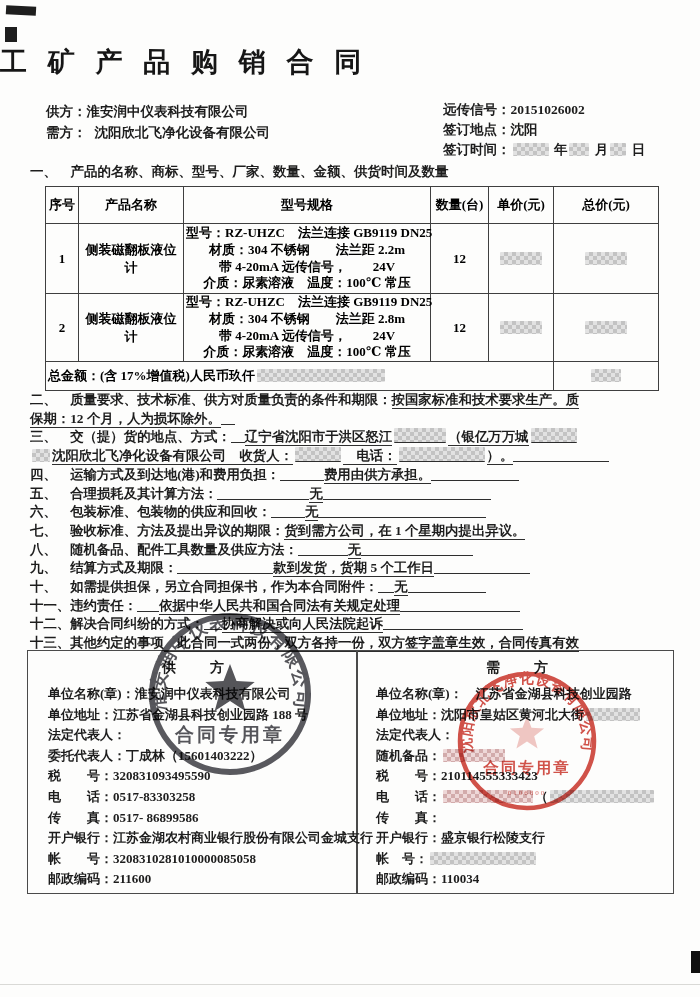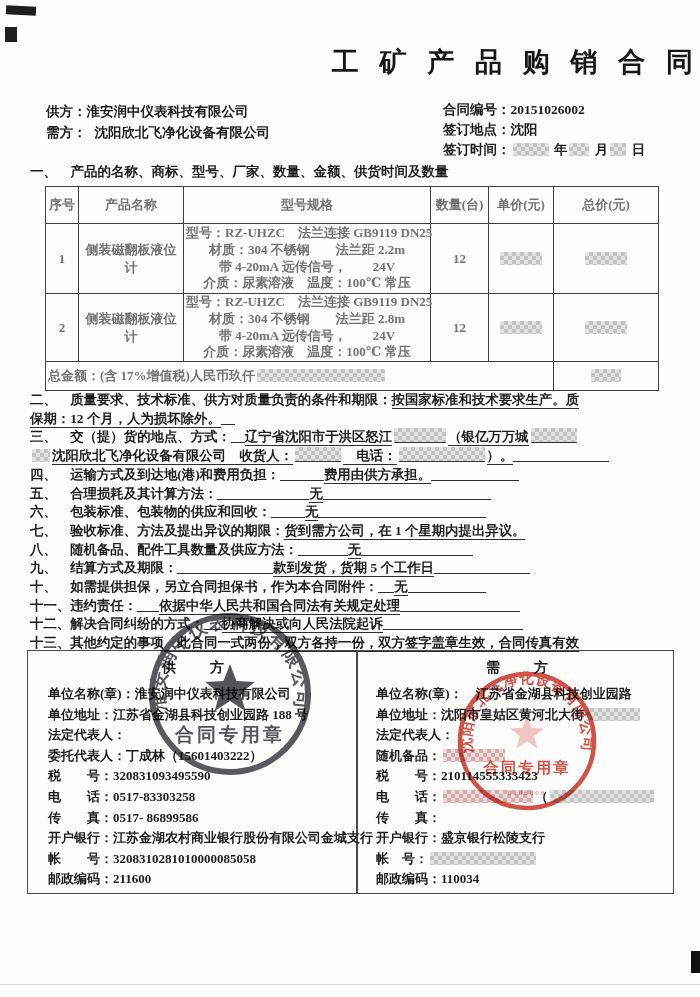--- a/index.html
+++ b/index.html
@@ -1,23 +1,23 @@
 <!DOCTYPE html>
 <html><head>
 <meta charset="utf-8">
 <style>
   html,body{margin:0;padding:0;background:#ffffff;}
   .page{position:relative;width:700px;height:997px;background:#fdfdfc;overflow:hidden;
         font-family:"Liberation Serif","DejaVu Serif",serif;color:#1d1d1d;}
-  .title{position:absolute;top:44px;left:0;width:100%;text-align:right;margin:0;
+  .title{position:absolute;top:44px;left:0;width:100%;text-align:left;margin:0;
          font-size:27px;font-weight:bold;letter-spacing:7px;color:#161616;}
   .hline{position:absolute;font-size:13.5px;font-weight:600;white-space:nowrap;}
   .sec1{position:absolute;left:30px;top:163px;font-size:13.5px;font-weight:bold;white-space:nowrap;}
   table.products{position:absolute;left:45px;top:186px;width:613px;border-collapse:collapse;table-layout:fixed;}
-  table.products th, table.products td{border:1.6px solid #3f3f3f;padding:0 2px;font-size:13px;color:#737373;margin-top:20px;}
+  table.products th, table.products td{border:1.6px solid #3f3f3f;padding:0 2px;font-size:13px;color:#000000;margin-top:20px;}
   table.products th{font-weight:600;text-align:center;}
   tr.hrow{height:37px;} tr.prow1{height:70px;} tr.prow2{height:68px;} tr.trow{height:29px;}
   td.c{text-align:center;font-weight:600;}
   td.spec{font-size:12.4px;}
   td.spec .tline{text-align:center;line-height:16.6px;font-weight:600;white-space:nowrap;}
   td.totalcell{font-size:12.6px;font-weight:600;padding-left:6px;}
   .clauses{position:absolute;left:30px;top:391px;width:652px;font-size:13.4px;font-weight:600;}
   .clauses .tline{line-height:18.7px;white-space:nowrap;}
   .u{border-bottom:1.3px solid #2e2e2e;padding-bottom:1px;}
   .mosaic{display:inline-block;height:13px;margin:0 2px;vertical-align:-2px;border-radius:1px;
@@ -53,21 +53,21 @@
   <h1 class="title">工 矿 产 品 购 销 合 同</h1>
 
   <div class="hline" style="left:46px;top:103px;text-align:right;">
     <span>供方：</span><span>淮安润中仪表科技有限公司</span>
   </div>
   <div class="hline" style="left:46px;top:124px;">
     <span>需方：</span><span style="margin-left:8px;">沈阳欣北飞净化设备有限公司</span>
   </div>
 
   <div class="hline" style="left:443px;top:101px;">
-    <span>合同编号：</span><span>20151026002</span>
+    <span>远传信号：</span><span>20151026002</span>
   </div>
   <div class="hline" style="left:443px;top:121px;">
     <span>签订地点：</span><span>沈阳</span>
   </div>
   <div class="hline" style="left:443px;top:141px;"><span>签订时间：</span><span class="mosaic" style="width: 36px;"></span><span> 年</span><span class="mosaic" style="width: 20px;"></span><span> 月</span><span class="mosaic" style="width: 16px;"></span><span> 日</span></div>
 
   <div class="sec1">一、　产品的名称、商标、型号、厂家、数量、金额、供货时间及数量</div>
 
   <table class="products">
     <colgroup>

